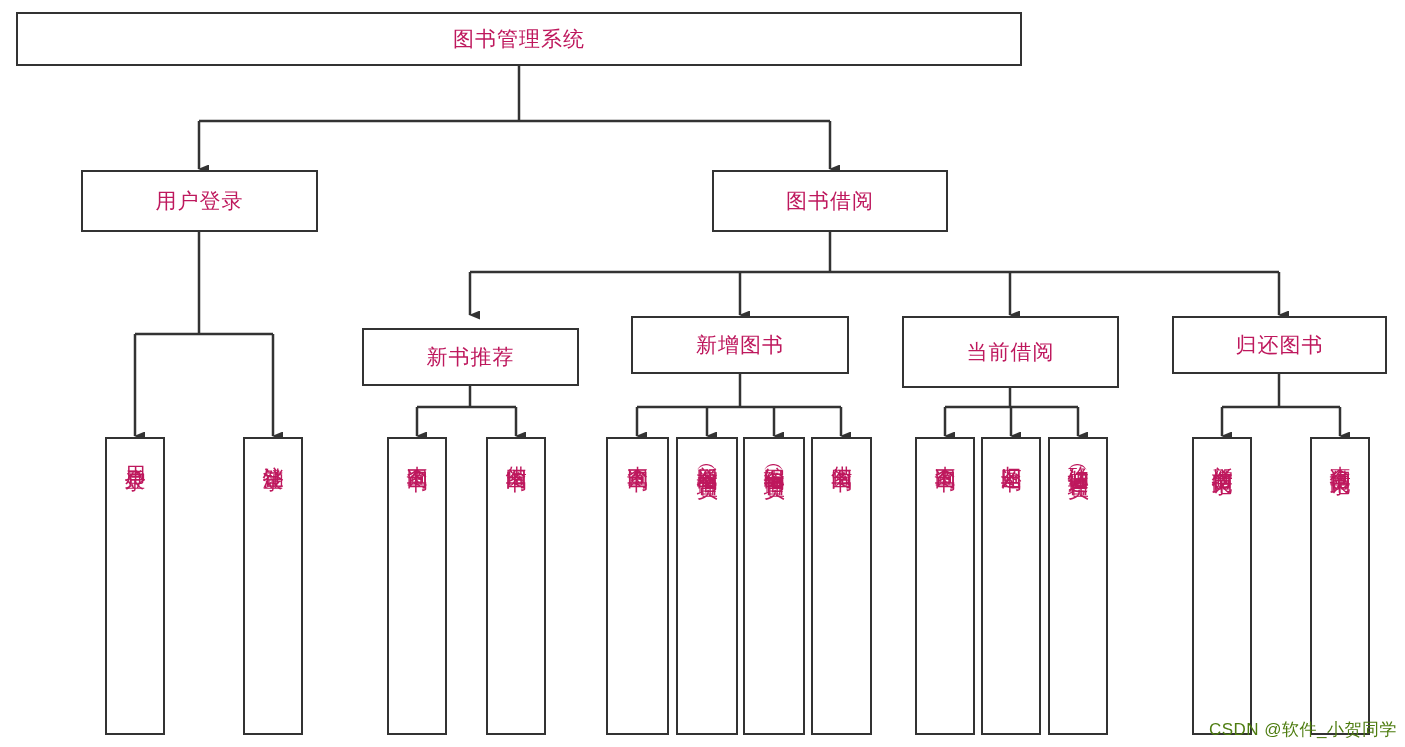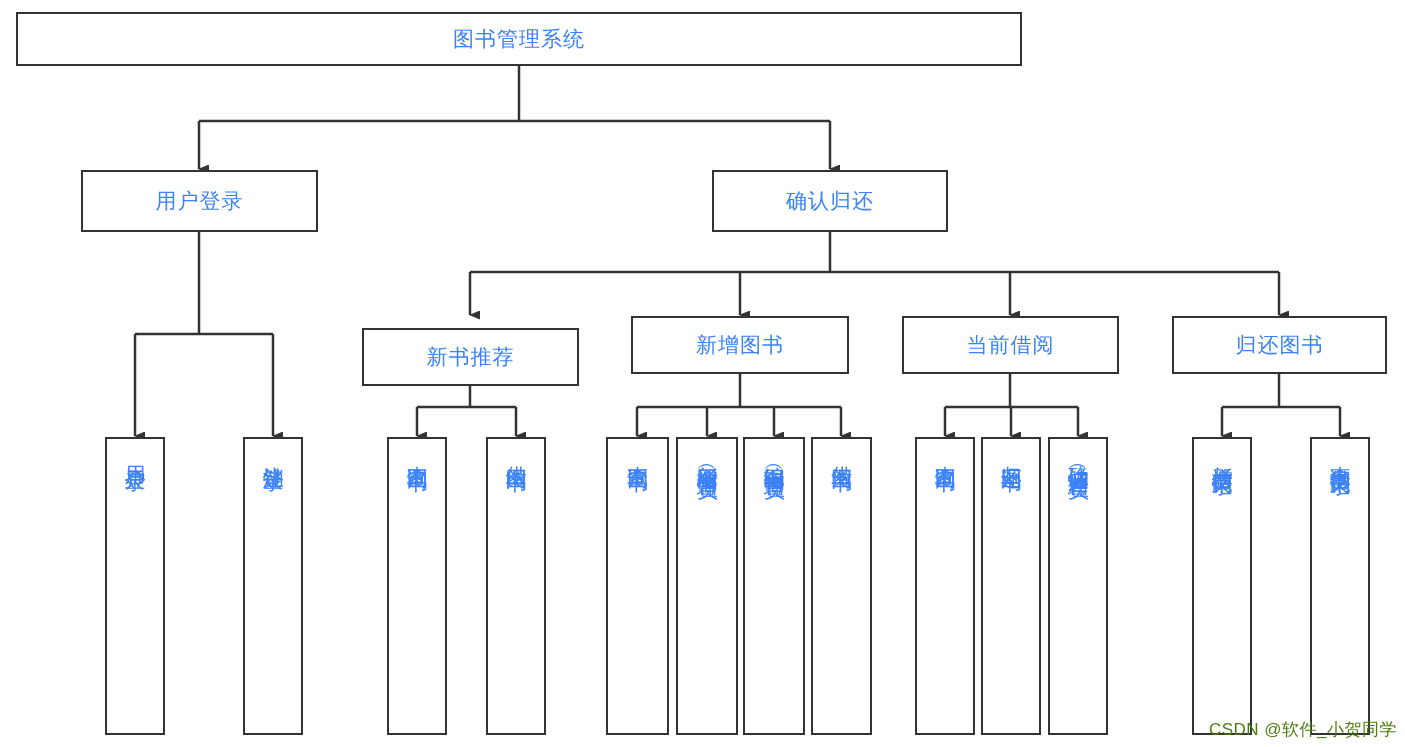--- a/index.html
+++ b/index.html
@@ -27,21 +27,21 @@
     pointer-events: none;
   }
   .node {
     position: absolute;
     box-sizing: border-box;
     background: #ffffff;
     border: 2px solid #333333;
     display: flex;
     align-items: center;
     justify-content: center;
-    color: #3b82f6;
+    color: #be185d;
   }
   .node.horiz {
     font-size: 21px;
     letter-spacing: 1px;
   }
   .node.vert {
     font-size: 21px;
     letter-spacing: 2px;
     padding: 10px 0;
     align-items: flex-start;
@@ -114,30 +114,30 @@
   </svg>
 
   <div class="node horiz" style="left: 16px; top: 12px; width: 1006px; height: 54px;">
     <span class="hlabel">图书管理系统</span>
   </div>
 
   <div class="node horiz" style="left: 81px; top: 170px; width: 237px; height: 62px;">
     <span class="hlabel">用户登录</span>
   </div>
   <div class="node horiz" style="left: 712px; top: 170px; width: 236px; height: 62px;">
-    <span class="hlabel">确认归还</span>
+    <span class="hlabel">图书借阅</span>
   </div>
 
   <div class="node horiz" style="left: 362px; top: 328px; width: 217px; height: 58px;">
     <span class="hlabel">新书推荐</span>
   </div>
   <div class="node horiz" style="left: 631px; top: 316px; width: 218px; height: 58px;">
     <span class="hlabel">新增图书</span>
   </div>
-  <div class="node horiz" style="left: 902px; top: 316px; width: 217px; height: 58px;">
+  <div class="node horiz" style="left: 902px; top: 316px; width: 217px; height: 72px;">
     <span class="hlabel">当前借阅</span>
   </div>
   <div class="node horiz" style="left: 1172px; top: 316px; width: 215px; height: 58px;">
     <span class="hlabel">归还图书</span>
   </div>
 
   <div class="node vert" style="left: 105px; top: 437px; width: 60px; height: 298px;">
     <span class="vlabel">用户登录</span>
   </div>
   <div class="node vert" style="left: 243px; top: 437px; width: 60px; height: 298px;">

